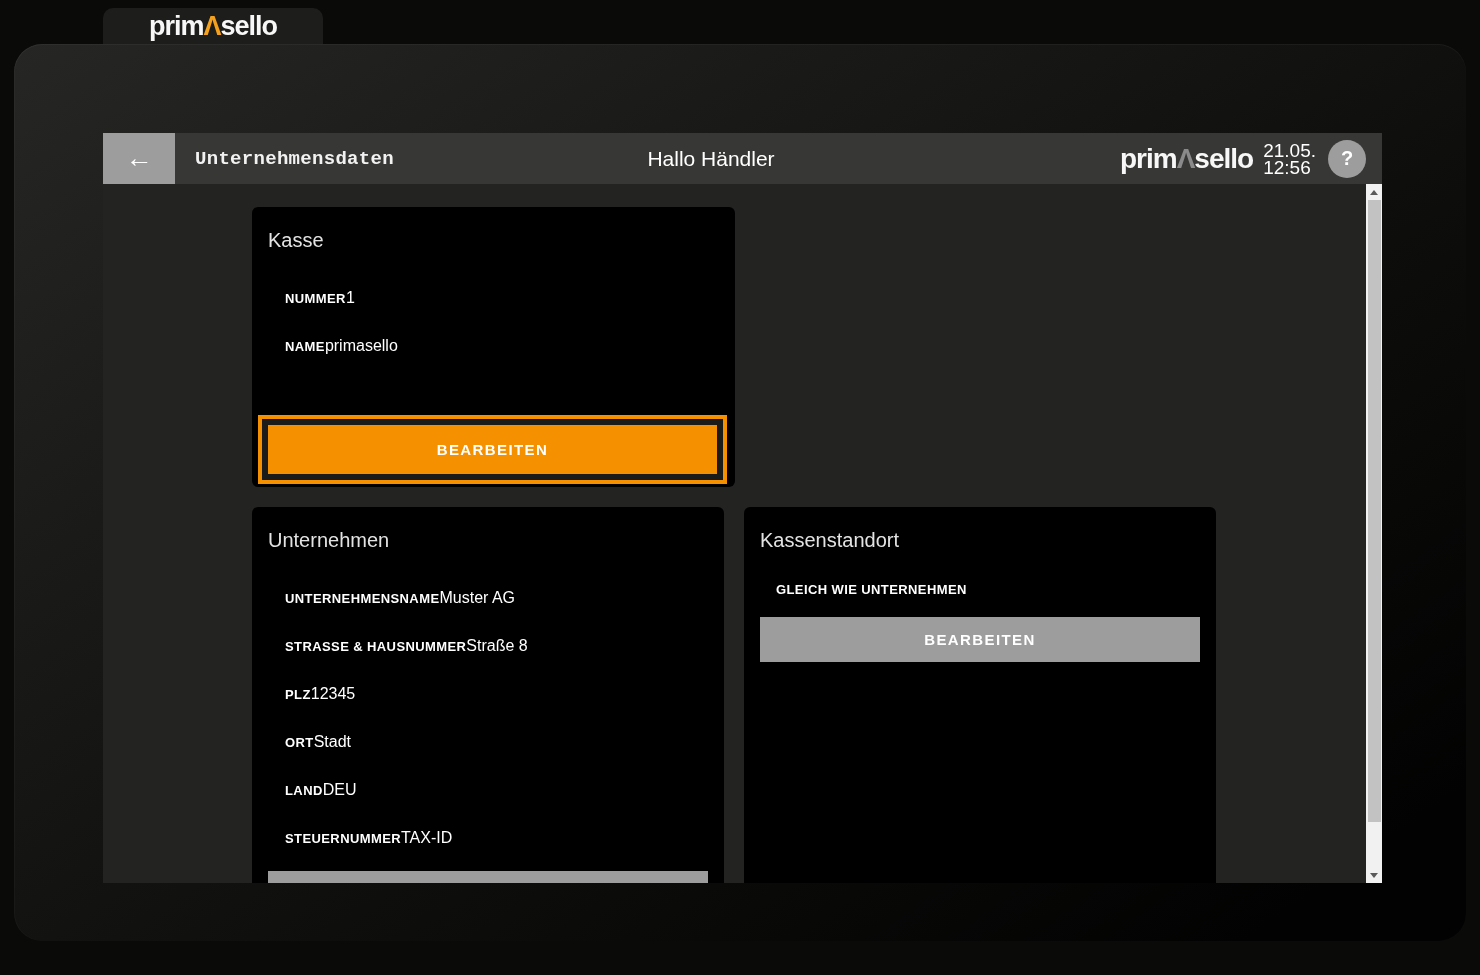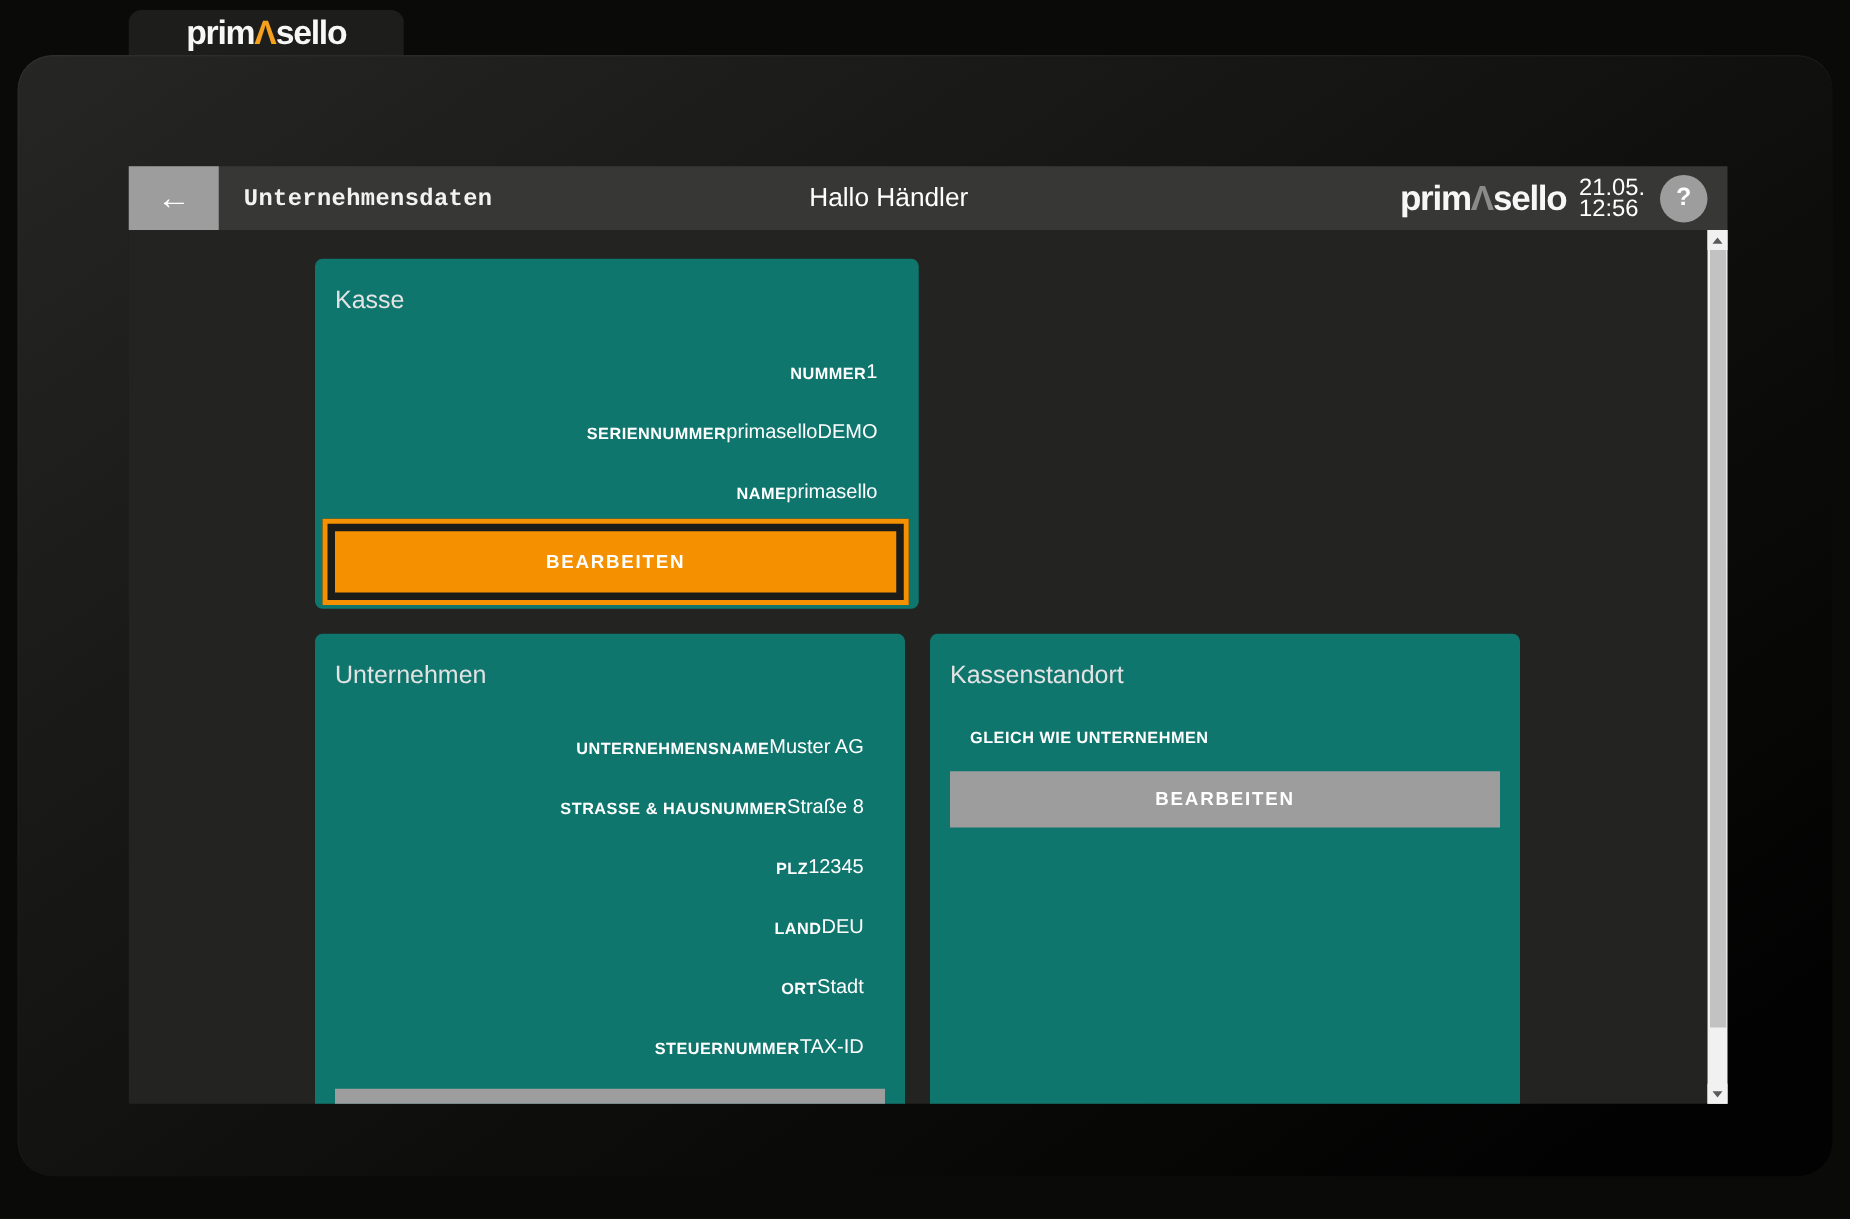--- a/index.html
+++ b/index.html
@@ -53,28 +53,28 @@
   .help-btn{
     width:38px;height:38px;border-radius:50%;background:#9d9d9d;color:#fff;
     font-size:20px;font-weight:700;display:flex;align-items:center;justify-content:center;
     cursor:pointer;
   }
 
   .app-body{flex:1;display:flex;position:relative;}
   .content{width:1263px;height:699px;background:#232321;position:relative;}
 
   
-  .card{position:absolute;background:#0f766e;border-radius:6px;}
+  .card{position:absolute;background:#000000;border-radius:6px;}
   .card-title{padding:20px 16px 0 16px;font-size:20px;color:#e3e3e3;line-height:27px;}
   #card-kasse{left:149px;top:23px;width:483px;height:280px;}
   #card-unternehmen{left:149px;top:323px;width:472px;bottom:0;border-radius:6px 6px 0 0;}
   #card-kassenstandort{left:641px;top:323px;width:472px;bottom:0;border-radius:6px 6px 0 0;}
 
   .rows{margin-top:20px;}
-  .row{display:flex;justify-content:flex-end;align-items:center;height:48px;padding:0 33px;}
+  .row{display:flex;justify-content:flex-start;align-items:center;height:48px;padding:0 33px;}
   .row .label{font-size:13px;font-weight:700;color:#ffffff;letter-spacing:.4px;}
   .row .value{font-size:16px;color:#ffffff;}
 
   
   .btn-focused{
     position:absolute;left:6px;bottom:3px;width:469px;height:69px;
     box-sizing:border-box;border:4px solid #f59100;background:#1b1b19;
     padding:6px;cursor:pointer;
   }
   .btn-focused .fill{
@@ -140,24 +140,20 @@
       <div class="content">
 
         <div class="card" id="card-kasse">
           <div class="card-title">Kasse</div>
           <div class="rows">
             <div class="row">
               <span class="label">NUMMER</span>
               <span class="value">1</span>
             </div>
             <div class="row">
-              <span class="label">SERIENNUMMER</span>
-              <span class="value">primaselloDEMO</span>
-            </div>
-            <div class="row">
               <span class="label">NAME</span>
               <span class="value">primasello</span>
             </div>
           </div>
           <div class="btn-focused">
             <div class="fill">BEARBEITEN</div>
           </div>
         </div>
 
         <div class="card" id="card-unternehmen">
@@ -169,26 +165,26 @@
             </div>
             <div class="row">
               <span class="label">STRASSE &amp; HAUSNUMMER</span>
               <span class="value">Straße 8</span>
             </div>
             <div class="row">
               <span class="label">PLZ</span>
               <span class="value">12345</span>
             </div>
             <div class="row">
+              <span class="label">ORT</span>
+              <span class="value">Stadt</span>
+            </div>
+            <div class="row">
               <span class="label">LAND</span>
               <span class="value">DEU</span>
-            </div>
-            <div class="row">
-              <span class="label">ORT</span>
-              <span class="value">Stadt</span>
             </div>
             <div class="row">
               <span class="label">STEUERNUMMER</span>
               <span class="value">TAX-ID</span>
             </div>
           </div>
           <div class="btn-gray" id="unternehmen-edit-partial"></div>
         </div>
 
         <div class="card" id="card-kassenstandort">

